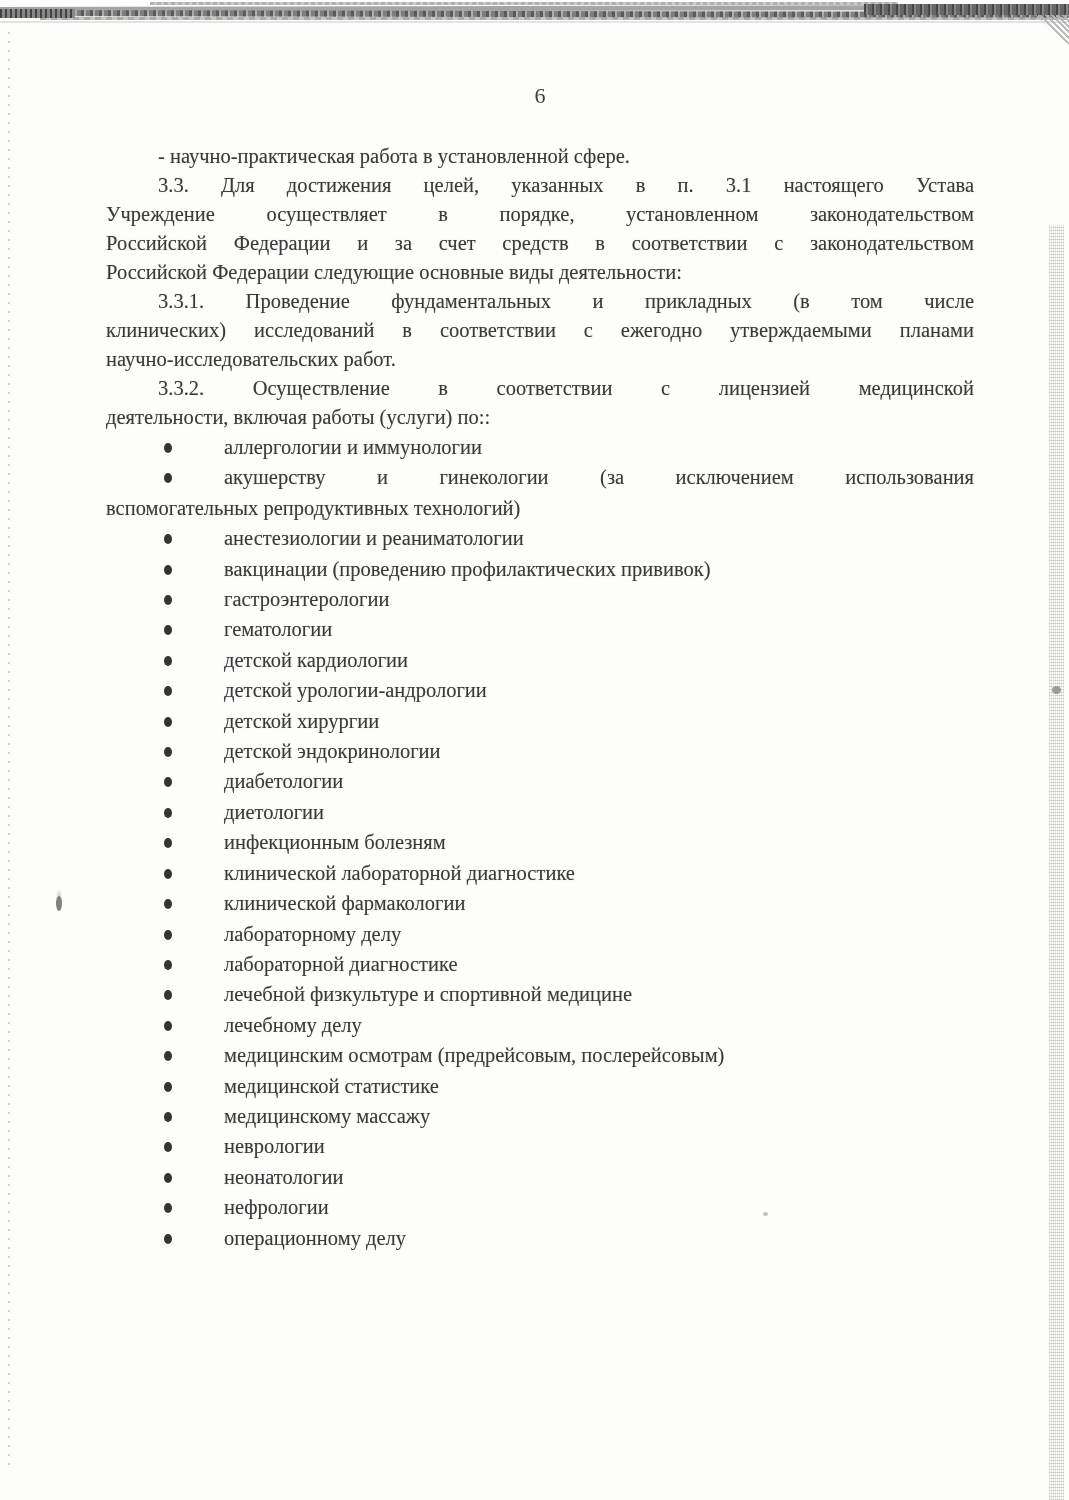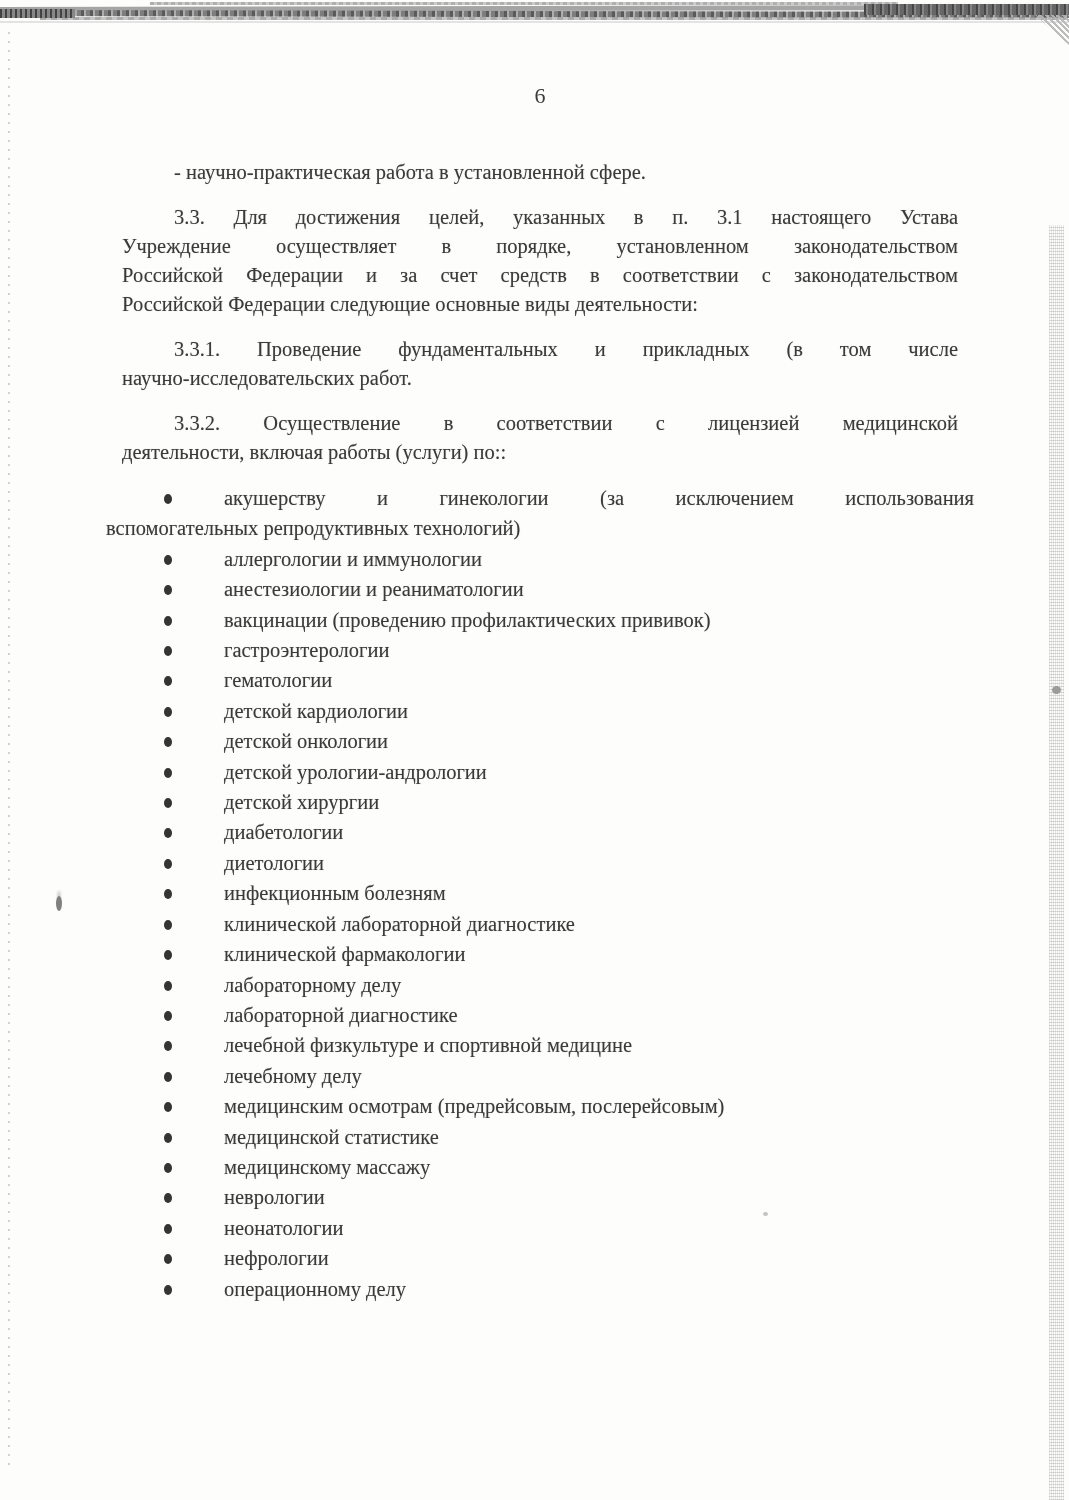--- a/index.html
+++ b/index.html
@@ -43,21 +43,21 @@
   .speck2 { position:absolute; left:1052px; top:686px; width:9px; height:8px; background:#8d8d8d;
             border-radius:50%; opacity:.85; }
   .speck3 { position:absolute; left:763px; top:1212px; width:5px; height:4px; background:#c2c2c2;
             border-radius:50%; }
   
   .page-num { position:absolute; top:83px; left:106px; width:868px; text-align:center;
               font-size:22px; color:#3d3d3d; }
   .body-text { position:absolute; top:142px; left:106px; width:868px;
                font-size:20.5px; line-height:29px;
                text-shadow:0 0 1px rgba(70,70,70,.35); }
-  .para { margin:16px; }
+  .para { margin:0; }
   .para .line.first { text-indent:52px; }
   .line.just { text-align:justify; text-align-last:justify; }
   .list { margin-top:0; line-height:30.4px; }
   .item { position:relative; }
   .item .line.first { text-indent:118px; }
   .item .bullet { position:absolute; left:58px; top:11px; width:8px; height:10px;
                   background:#343434; border-radius:50%; }
 </style>
 </head>
 <body>
@@ -89,68 +89,69 @@
           <div class="line first">- научно-практическая работа в установленной сфере.</div>
         </div>
         <div class="para">
           <div class="line first just">3.3. Для  достижения  целей,  указанных  в  п.  3.1  настоящего  Устава</div>
           <div class="line just">Учреждение осуществляет в порядке, установленном законодательством</div>
           <div class="line just">Российской Федерации и за счет средств в соответствии с законодательством</div>
           <div class="line">Российской Федерации следующие основные виды деятельности:</div>
         </div>
         <div class="para">
           <div class="line first just">3.3.1. Проведение  фундаментальных  и  прикладных  (в  том  числе</div>
+          <div class="line just">клинических) исследований в соответствии с ежегодно утверждаемыми планами</div>
           <div class="line">научно-исследовательских работ.</div>
         </div>
         <div class="para">
           <div class="line first just">3.3.2. Осуществление  в  соответствии  с  лицензией  медицинской</div>
           <div class="line">деятельности, включая работы (услуги) по::</div>
         </div>
       </div>
     <div id="list" class="list">
         <div class="item">
           <span class="bullet"></span>
+          <div class="line first">аллергологии и иммунологии</div>
+        </div>
+        <div class="item">
+          <span class="bullet"></span>
           <div class="line first just">акушерству  и  гинекологии  (за  исключением  использования</div>
           <div class="line">вспомогательных репродуктивных технологий)</div>
         </div>
         <div class="item">
           <span class="bullet"></span>
-          <div class="line first">аллергологии и иммунологии</div>
-        </div>
-        <div class="item">
-          <span class="bullet"></span>
           <div class="line first">анестезиологии и реаниматологии</div>
         </div>
         <div class="item">
           <span class="bullet"></span>
           <div class="line first">вакцинации (проведению профилактических прививок)</div>
         </div>
         <div class="item">
           <span class="bullet"></span>
           <div class="line first">гастроэнтерологии</div>
         </div>
         <div class="item">
           <span class="bullet"></span>
           <div class="line first">гематологии</div>
         </div>
         <div class="item">
           <span class="bullet"></span>
           <div class="line first">детской кардиологии</div>
         </div>
         <div class="item">
           <span class="bullet"></span>
-          <div class="line first">детской  онкологии</div>
-        </div>
-        <div class="item">
-          <span class="bullet"></span>
           <div class="line first">детской урологии-андрологии</div>
         </div>
         <div class="item">
           <span class="bullet"></span>
           <div class="line first">детской хирургии</div>
+        </div>
+        <div class="item">
+          <span class="bullet"></span>
+          <div class="line first">детской эндокринологии</div>
         </div>
         <div class="item">
           <span class="bullet"></span>
           <div class="line first">диабетологии</div>
         </div>
         <div class="item">
           <span class="bullet"></span>
           <div class="line first">диетологии</div>
         </div>
         <div class="item">

